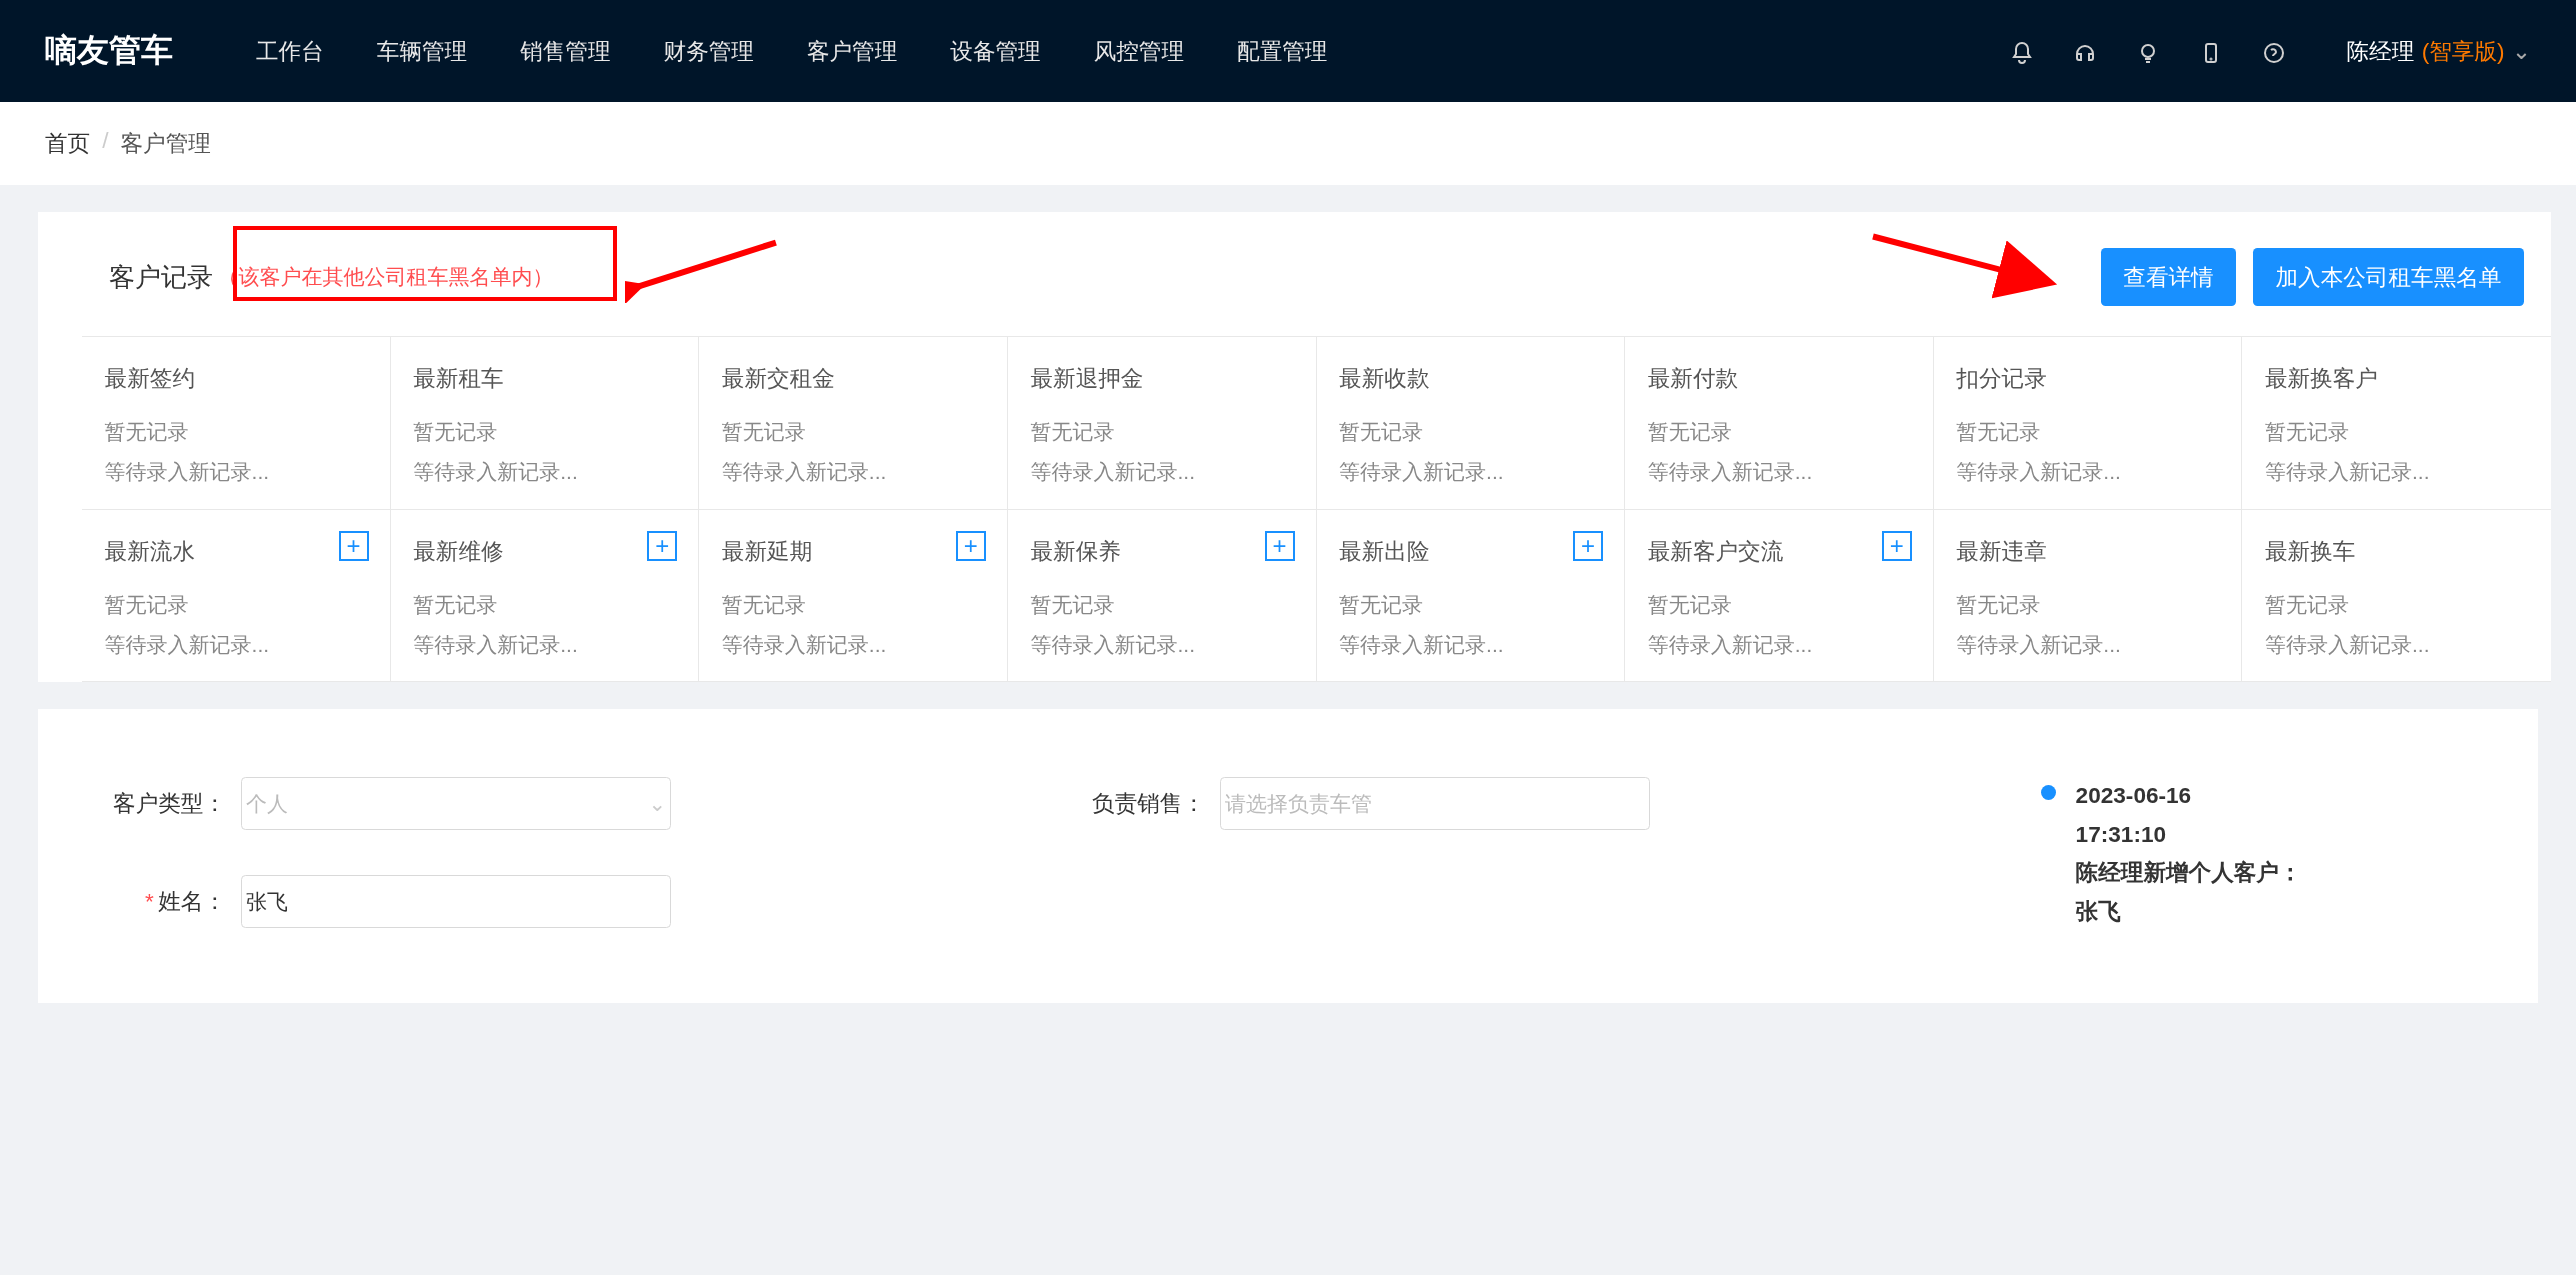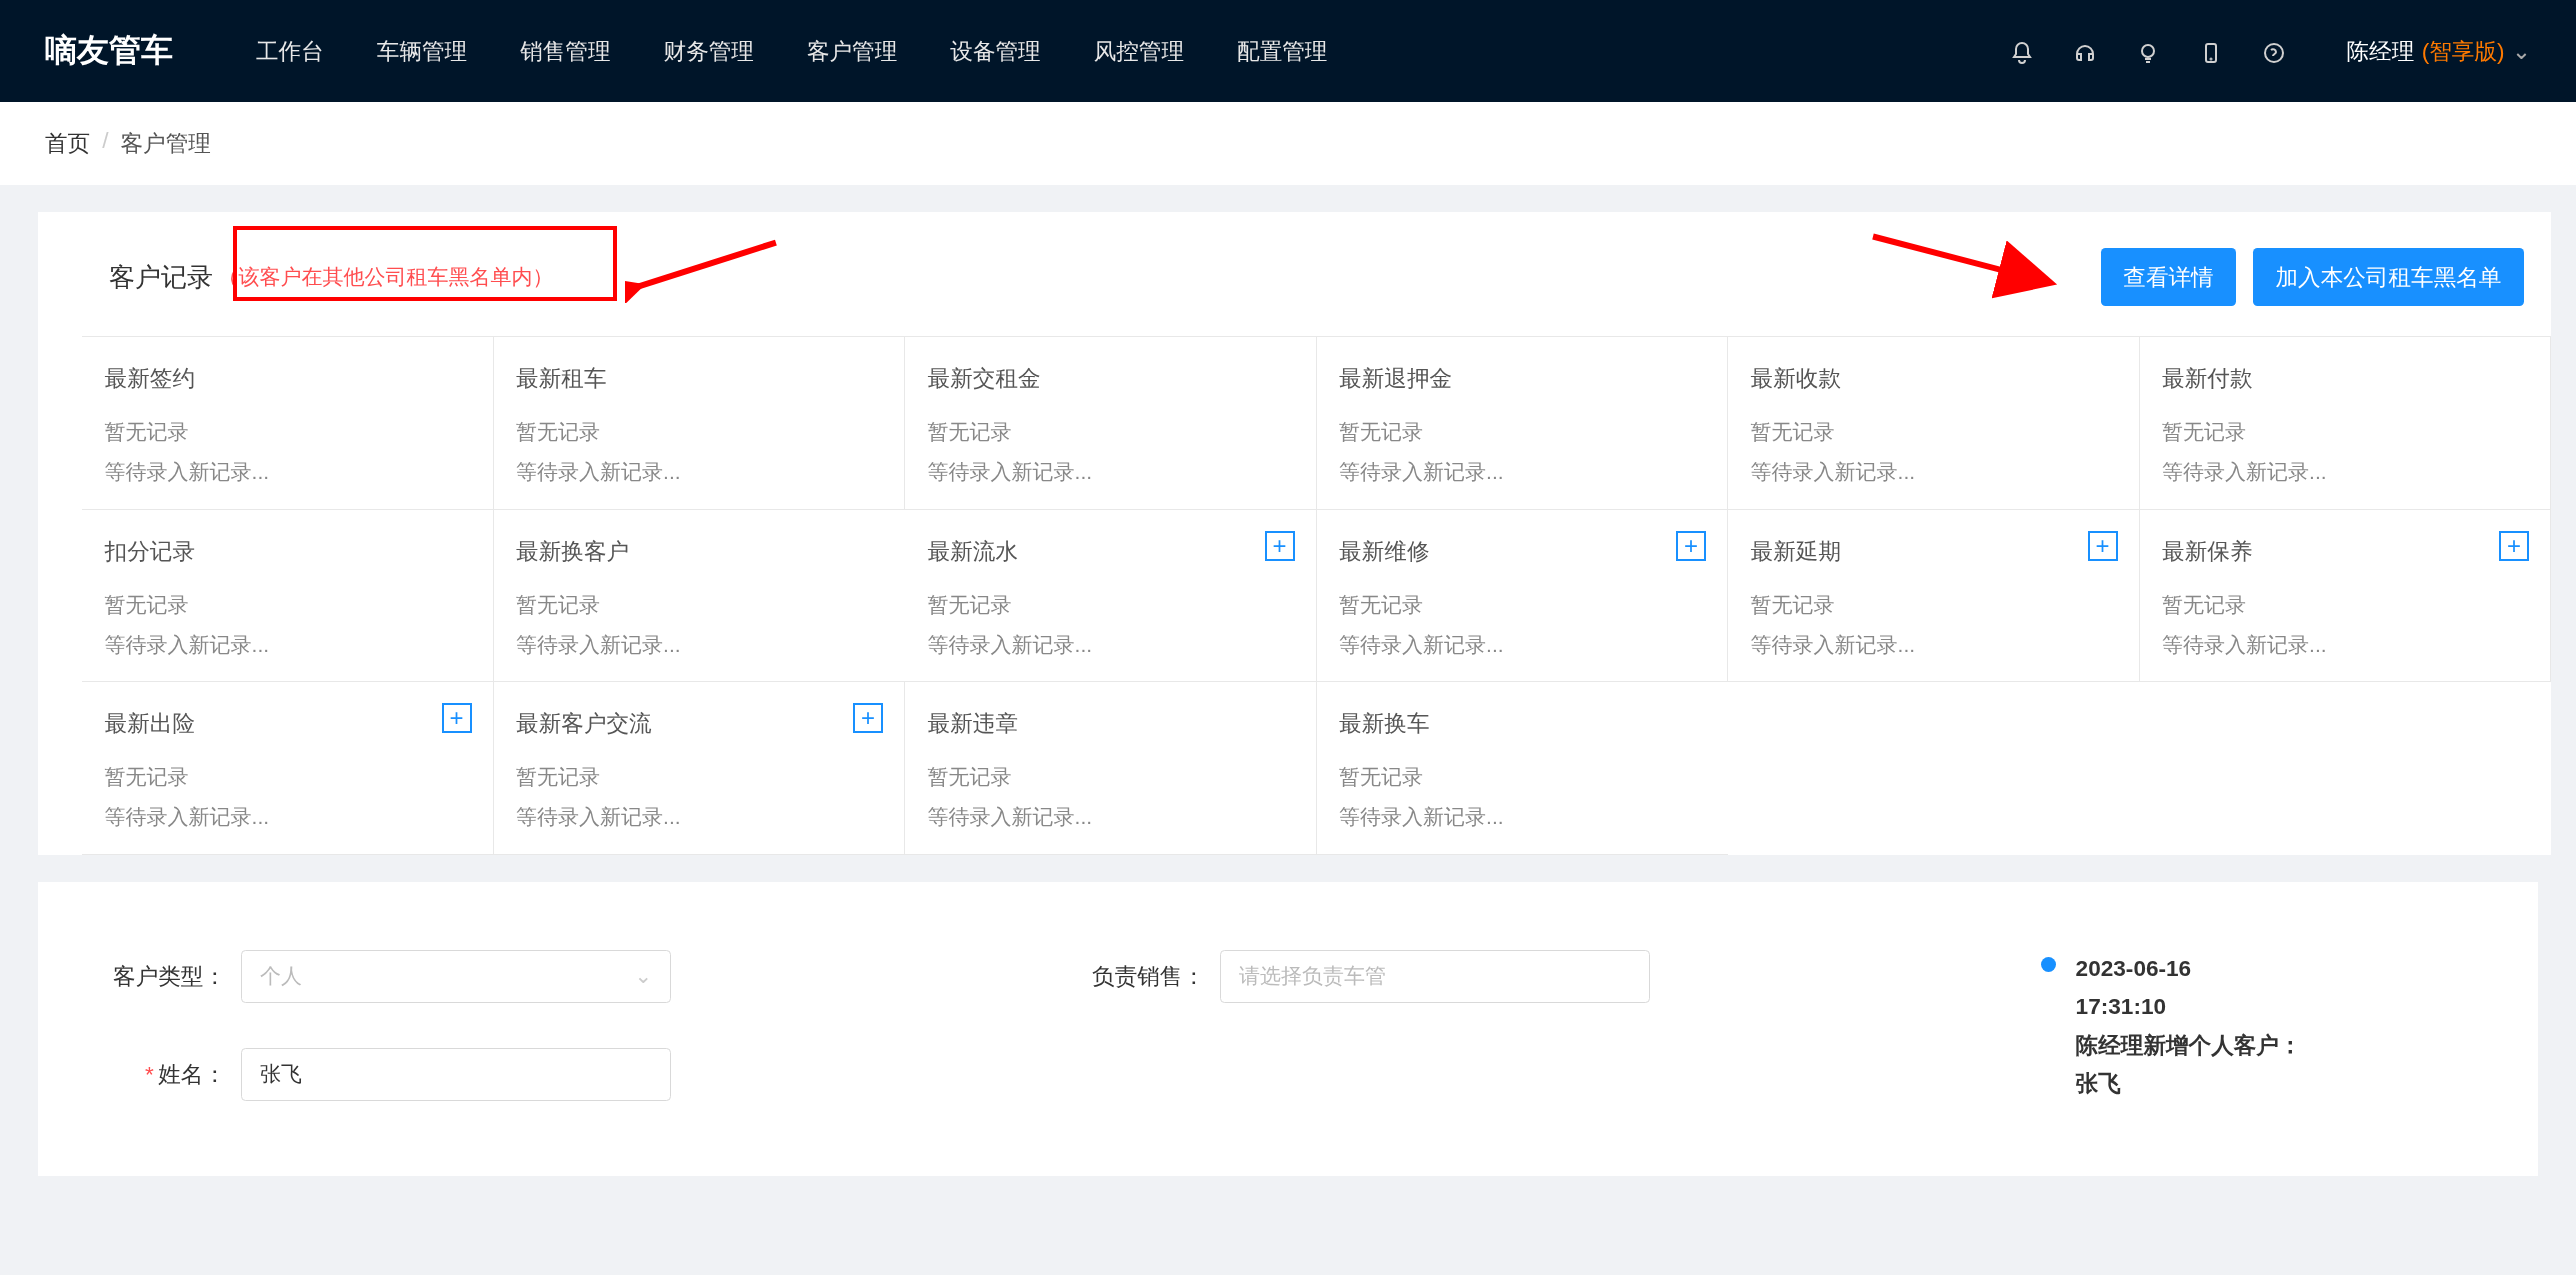--- a/index.html
+++ b/index.html
@@ -25,42 +25,42 @@
   
   .panel { background: #fff; margin: 27px 25px 0 38px; padding-left: 44px; }
   .panel-head { display: flex; align-items: center; padding: 36px 27px 30px 27px; position: relative; }
   .ph-title { font-size: 26px; font-weight: 500; }
   .ph-note { font-size: 21px; color: #ff4d4f; margin-left: 4.5px; }
   .ph-box { position: absolute; border: 4.5px solid #ff0000; width: 384px; height: 75px; left: 151px; top: 13.6px; }
   .ph-actions { margin-left: auto; display: flex; gap: 16.6px; }
   .btn-primary { background: #1890ff; color: #fff; border: none; padding: 13.6px 22.6px; font-size: 22.6px; border-radius: 4.5px; cursor: pointer; }
   
   
-  .grid { display: grid; grid-template-columns: repeat(6, 1fr); border-top: 1.5px solid #e8e8e8; }
+  .grid { display: grid; grid-template-columns: repeat(8, 1fr); border-top: 1.5px solid #e8e8e8; }
   .cell { border-right: 1.5px solid #e8e8e8; border-bottom: 1.5px solid #e8e8e8; padding: 26px 22.6px 22.6px 22.6px; position: relative; min-height: 143px; }
   .cell:nth-child(8n) { border-right: none; }
   .cell-title { font-size: 22.6px; color: #555; margin-bottom: 24px; }
   .cell-sub { font-size: 21px; color: #888; margin-bottom: 12px; }
   .cell-wait { font-size: 21px; color: #888; }
   .plus { position: absolute; top: 21px; right: 21px; width: 30px; height: 30px; border: 2.3px solid #1890ff; color: #1890ff; display: flex; align-items: center; justify-content: center; font-size: 24px; cursor: pointer; }
   
   
   .arrow-svg { position: absolute; pointer-events: none; }
   
   
   .panel2 { background: #fff; margin: 27px 38px 0 38px; padding: 0; }
   .tabs { border-bottom: 1.5px solid #e8e8e8; padding: 22.6px 27px 0 27px; display: flex; }
   .tab { padding: 15px 22.6px; font-size: 22.6px; color: #1890ff; border: 1.5px solid #e8e8e8; border-bottom: 1.5px solid #fff; border-radius: 6px 6px 0 0; background: #fff; position: relative; top: 1.5px; cursor: pointer; }
   
   .form-area { display: flex; padding: 68px 45px 30px 45px; gap: 30px; }
   .form-col { flex: 1; }
   .form-row { display: flex; align-items: center; margin-bottom: 45px; }
   .form-label { width: 143px; text-align: right; font-size: 22.6px; color: #333; margin-right: 15px; }
   .form-label .req { color: #ff4d4f; margin-right: 4.5px; }
-  .form-input, .form-select { height: 53px; border: 1.5px solid #d9d9d9; border-radius: 4.5px; padding: 0 18px; font-size: 21px; color: #333; flex: 1; max-width: 430px; background: #fff; }
+  .form-input, .form-select { height: 53px; border: 1.5px solid #d9d9d9; border-radius: 4.5px; padding: 0 4px; font-size: 21px; color: #333; flex: 1; max-width: 430px; background: #fff; }
   .form-select { display: flex; align-items: center; justify-content: space-between; color: #bbb; cursor: pointer; }
   .form-select .val { color: #bbb; }
   .form-input::placeholder { color: #bbb; }
   
   .timeline { width: 452px; padding-top: 0; }
   .tl-item { display: flex; gap: 19.6px; }
   .tl-dot { width: 15px; height: 15px; border-radius: 50%; background: #1890ff; margin-top: 7.5px; flex-shrink: 0; }
   .tl-body { font-size: 22.6px; color: #333; line-height: 1.7; font-weight: bold; }
 </style>
 </head>

